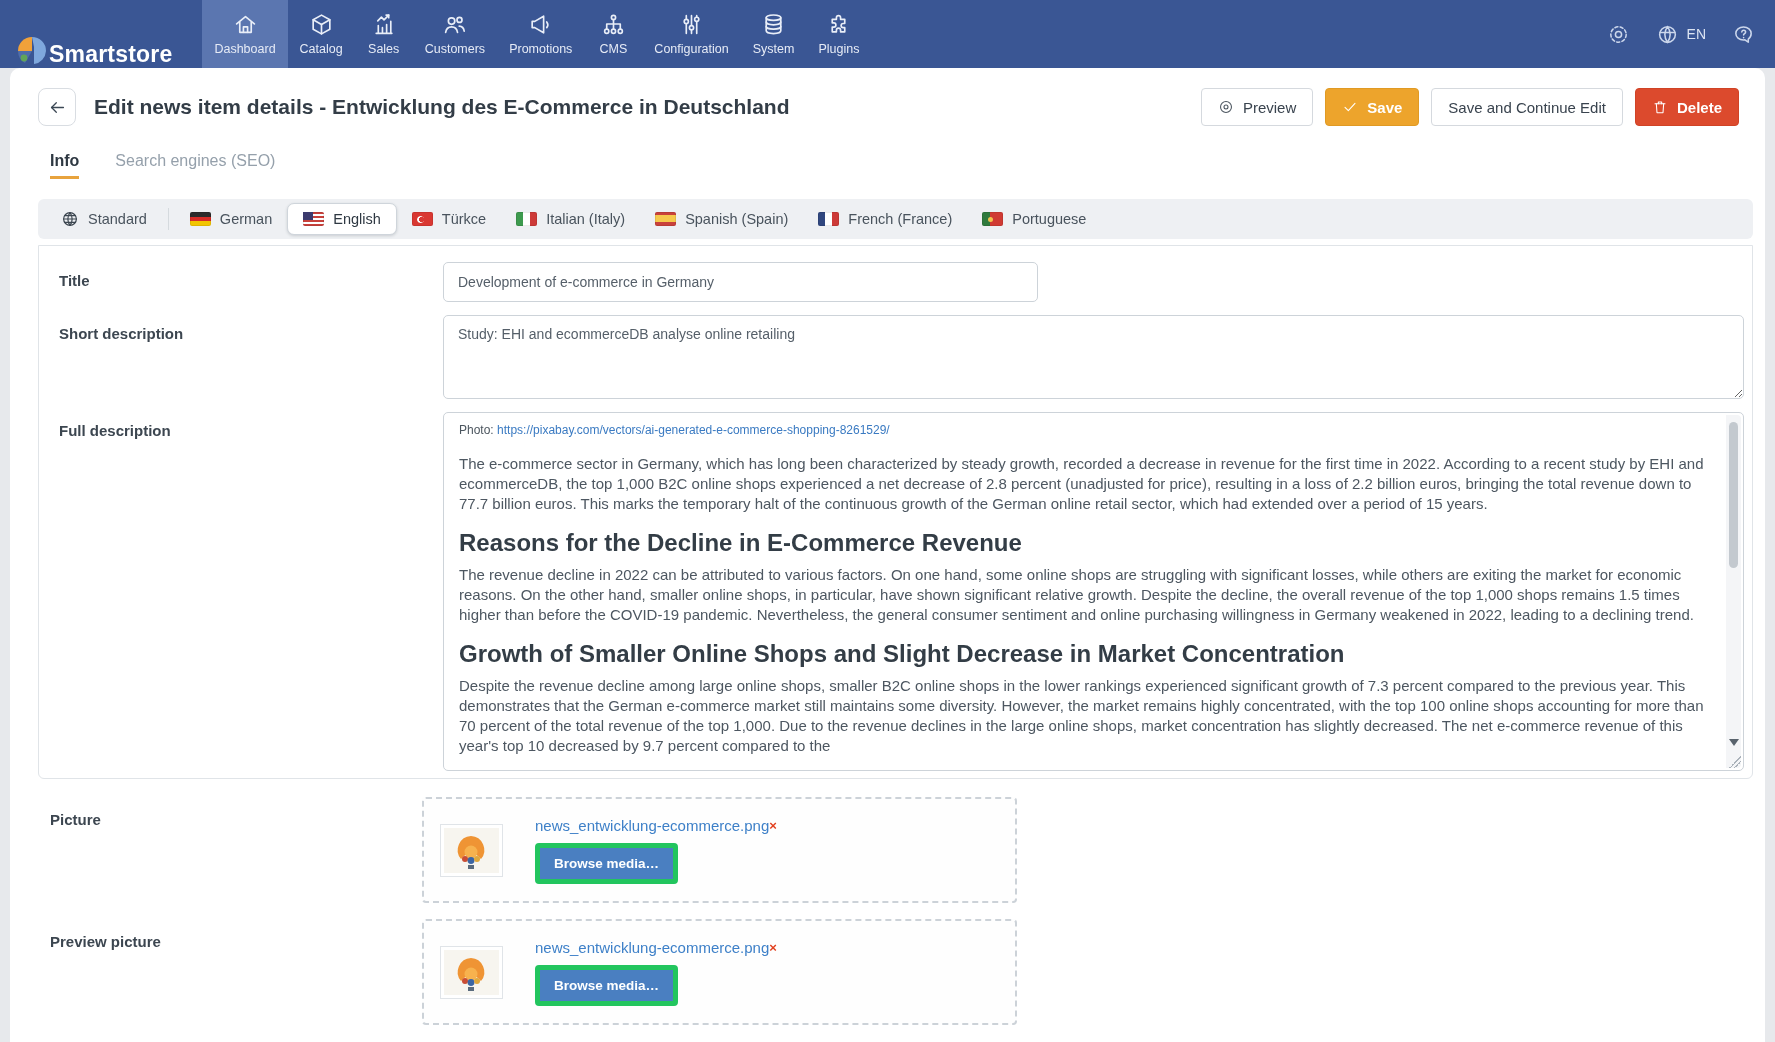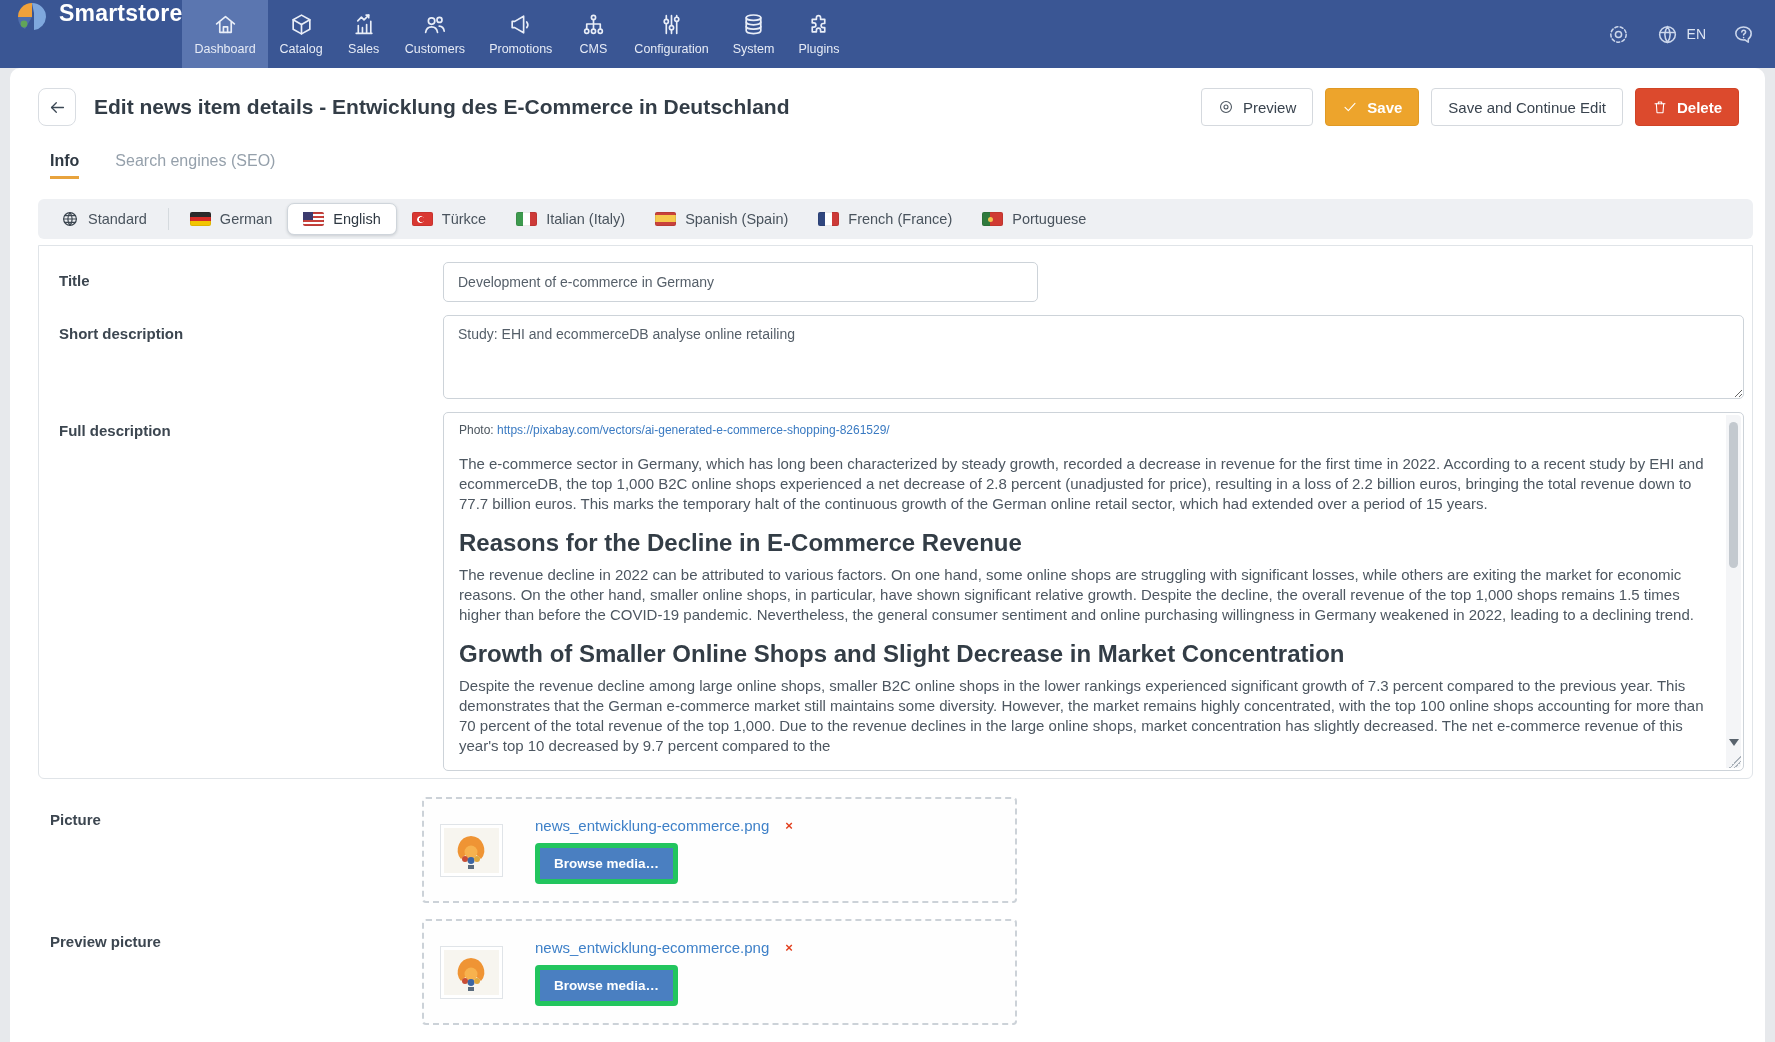--- a/index.html
+++ b/index.html
@@ -1,21 +1,21 @@
 <!DOCTYPE html>
 <html><head>
 <meta charset="utf-8">
 <style>
   * { box-sizing: border-box; margin: 0; padding: 0; }
   html,body { width:1775px; height:1042px; overflow:hidden; }
   body { font-family:"Liberation Sans", sans-serif; background:#e7e9ec; color:#3b4650; }
 
   
   .navbar { height:68px; background:#3a5694; display:flex; align-items:stretch; padding:0 20px 0 15px; }
-  .brand { display:flex; align-items:flex-start; gap:10px; }
+  .brand { display:flex; align-items:flex-end; padding-right:30px; }
   .brand-text { color:#fff; font-size:23px; font-weight:700; letter-spacing:.2px; }
   .nav-items { display:flex; align-items:stretch; }
   .nav-item { display:flex; flex-direction:column; align-items:center; justify-content:center; gap:5px;
               padding:0 12px; color:#dde4f2; cursor:pointer; min-width:58px; }
   .nav-item.active { background:#5b76b0; }
   .nav-item svg { width:25px; height:25px; stroke:#e9eef8; }
   .nav-item .nav-label { font-size:12.5px; color:#e6ebf6; white-space:nowrap; }
   .nav-right { margin-left:auto; display:flex; align-items:center; gap:26px; }
   .nav-right svg { width:23px; height:23px; stroke:#ccd7ec; }
   .locale-group { display:flex; align-items:center; gap:8px; color:#dbe3f2; font-size:14px; }
@@ -89,21 +89,21 @@
              background:linear-gradient(135deg, transparent 0 50%, #aab2ba 50% 55%, transparent 55% 70%, #aab2ba 70% 75%, transparent 75%); }
 
   
   .media-row { display:flex; margin:18px 12px 0 28px; }
   .media-row .form-label { width:384px; padding-left:12px; padding-top:14px; }
   .dropzone { width:595px; height:106px; border:2px dashed #ccd2d8; border-radius:4px; background:#fefefe;
               display:flex; align-items:center; padding:0 16px; gap:32px; }
   .thumb-box { width:63px; height:53px; border:1px solid #e0e4e8; background:#fff; display:flex;
                align-items:center; justify-content:center; }
   .media-info { display:flex; flex-direction:column; gap:9px; }
-  .media-filename { display:flex; align-items:center; gap:16px; }
+  .media-filename { display:flex; align-items:center; }
   .media-filename a { color:#3e80c8; font-size:15px; text-decoration:none; }
   .remove-x { color:#e2401f; font-size:13px; font-weight:700; cursor:pointer; }
   .browse-btn { background:#4a7fc1; border:5px solid #22c55e; color:#fff; font-weight:700; font-size:13.5px;
                 border-radius:4px; padding:8px 14px; cursor:pointer; width:max-content; font-family:inherit; }
   svg.icon { fill:none; stroke-width:1.6; stroke-linecap:round; stroke-linejoin:round; }
 </style>
 </head>
 <body>
 
 <div class="navbar">

